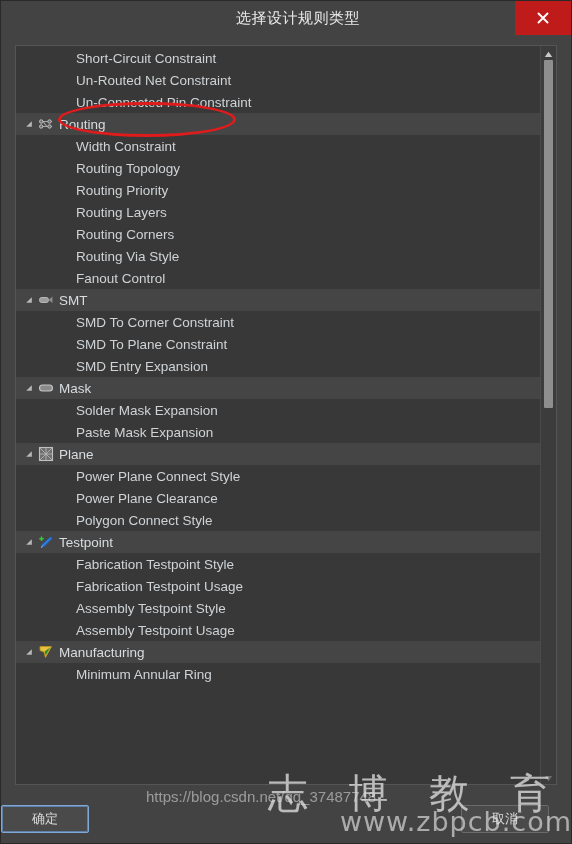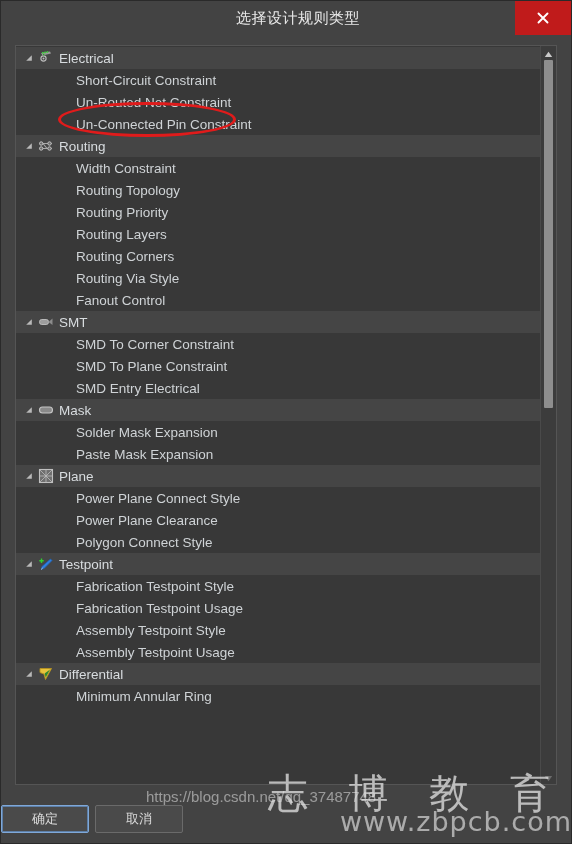--- a/index.html
+++ b/index.html
@@ -155,22 +155,22 @@
     border-radius: 1px;
     cursor: pointer;
   }
 
   
   .footer {
     flex: 0 0 48px;
     position: relative;
     display: flex;
     align-items: center;
-    justify-content: flex-start;
-    padding-right: 10px;
+    justify-content: space-between;
+    padding-right: 22px;
     gap: 6px;
     box-sizing: border-box;
   }
   .btn {
     width: 88px;
     height: 28px;
     background: #4a4a4a;
     border: 1px solid #6a6a6a;
     color: #dcdcdc;
     font-size: 13px;
@@ -248,39 +248,20 @@
           <path d="M3.5 3.5 L12.5 12.5 M12.5 3.5 L3.5 12.5" stroke="#ffffff" stroke-width="1.9" stroke-linecap="round"></path>
         </svg>
       </span>
     </div>
   </div>
 
   <div class="dialog-body">
     <div class="tree-panel">
 
       <div class="tree-scroll" id="tree-scroll">
-          <div class="row group">
-            <span class="expander">
-              <svg width="8" height="8" viewBox="0 0 8 8">
-                <path d="M6.8 1.2 L6.8 6.8 L1.2 6.8 Z" fill="#b9b9b9"></path>
-              </svg>
-            </span>
-            <span class="gicon">
-              <svg width="16" height="16" viewBox="0 0 16 16">
-                <path d="M3 3 L12 1.5 L13 3.5 L4.5 5.5 Z" fill="#9a9a9a"></path>
-                <circle cx="5.5" cy="8.5" r="2.6" fill="none" stroke="#bdbdbd" stroke-width="1.1"></circle>
-                <circle cx="5.5" cy="8.5" r="1" fill="#bdbdbd"></circle>
-                <rect x="4" y="2" width="1.6" height="1.6" fill="#3ad23a"></rect>
-                <rect x="6.3" y="1.6" width="1.6" height="1.6" fill="#3ad23a"></rect>
-                <rect x="8.6" y="1.2" width="1.6" height="1.6" fill="#3ad23a"></rect>
-                <rect x="5" y="4" width="1.4" height="1.4" fill="#2aa52a"></rect>
-              </svg>
-            </span>
-            <span class="row-label">Electrical</span>
-          </div>
           <div class="row leaf">
             <span class="row-label">Short-Circuit Constraint</span>
           </div>
           <div class="row leaf">
             <span class="row-label">Un-Routed Net Constraint</span>
           </div>
           <div class="row leaf">
             <span class="row-label">Un-Connected Pin Constraint</span>
           </div>
           <div class="row group">
@@ -336,21 +317,21 @@
             </span>
             <span class="row-label">SMT</span>
           </div>
           <div class="row leaf">
             <span class="row-label">SMD To Corner Constraint</span>
           </div>
           <div class="row leaf">
             <span class="row-label">SMD To Plane Constraint</span>
           </div>
           <div class="row leaf">
-            <span class="row-label">SMD Entry Electrical</span>
+            <span class="row-label">SMD Entry Expansion</span>
           </div>
           <div class="row group">
             <span class="expander">
               <svg width="8" height="8" viewBox="0 0 8 8">
                 <path d="M6.8 1.2 L6.8 6.8 L1.2 6.8 Z" fill="#b9b9b9"></path>
               </svg>
             </span>
             <span class="gicon">
               <svg width="16" height="16" viewBox="0 0 16 16">
                 <rect x="1.5" y="5" width="13" height="6" rx="3" fill="#8a8a8a" stroke="#c5c5c5" stroke-width="1.1"></rect>
@@ -419,21 +400,21 @@
               <svg width="8" height="8" viewBox="0 0 8 8">
                 <path d="M6.8 1.2 L6.8 6.8 L1.2 6.8 Z" fill="#b9b9b9"></path>
               </svg>
             </span>
             <span class="gicon">
               <svg width="16" height="16" viewBox="0 0 16 16">
                 <path d="M2 2.5 L13.5 2.5 L7.5 13.5 L6 8 L2 6.5 Z" fill="#e8c23c" stroke="#b59220" stroke-width="0.9"></path>
                 <path d="M12 3.5 L7.7 11.4 L6.6 7.4 Z" fill="#2f8a2f"></path>
               </svg>
             </span>
-            <span class="row-label">Differential</span>
+            <span class="row-label">Manufacturing</span>
           </div>
           <div class="row leaf">
             <span class="row-label">Minimum Annular Ring</span>
           </div>
         </div>
 
       <div class="vscroll">
         <div class="sb-arrow up">
           <span>
             <svg width="9" height="7" viewBox="0 0 9 7">

